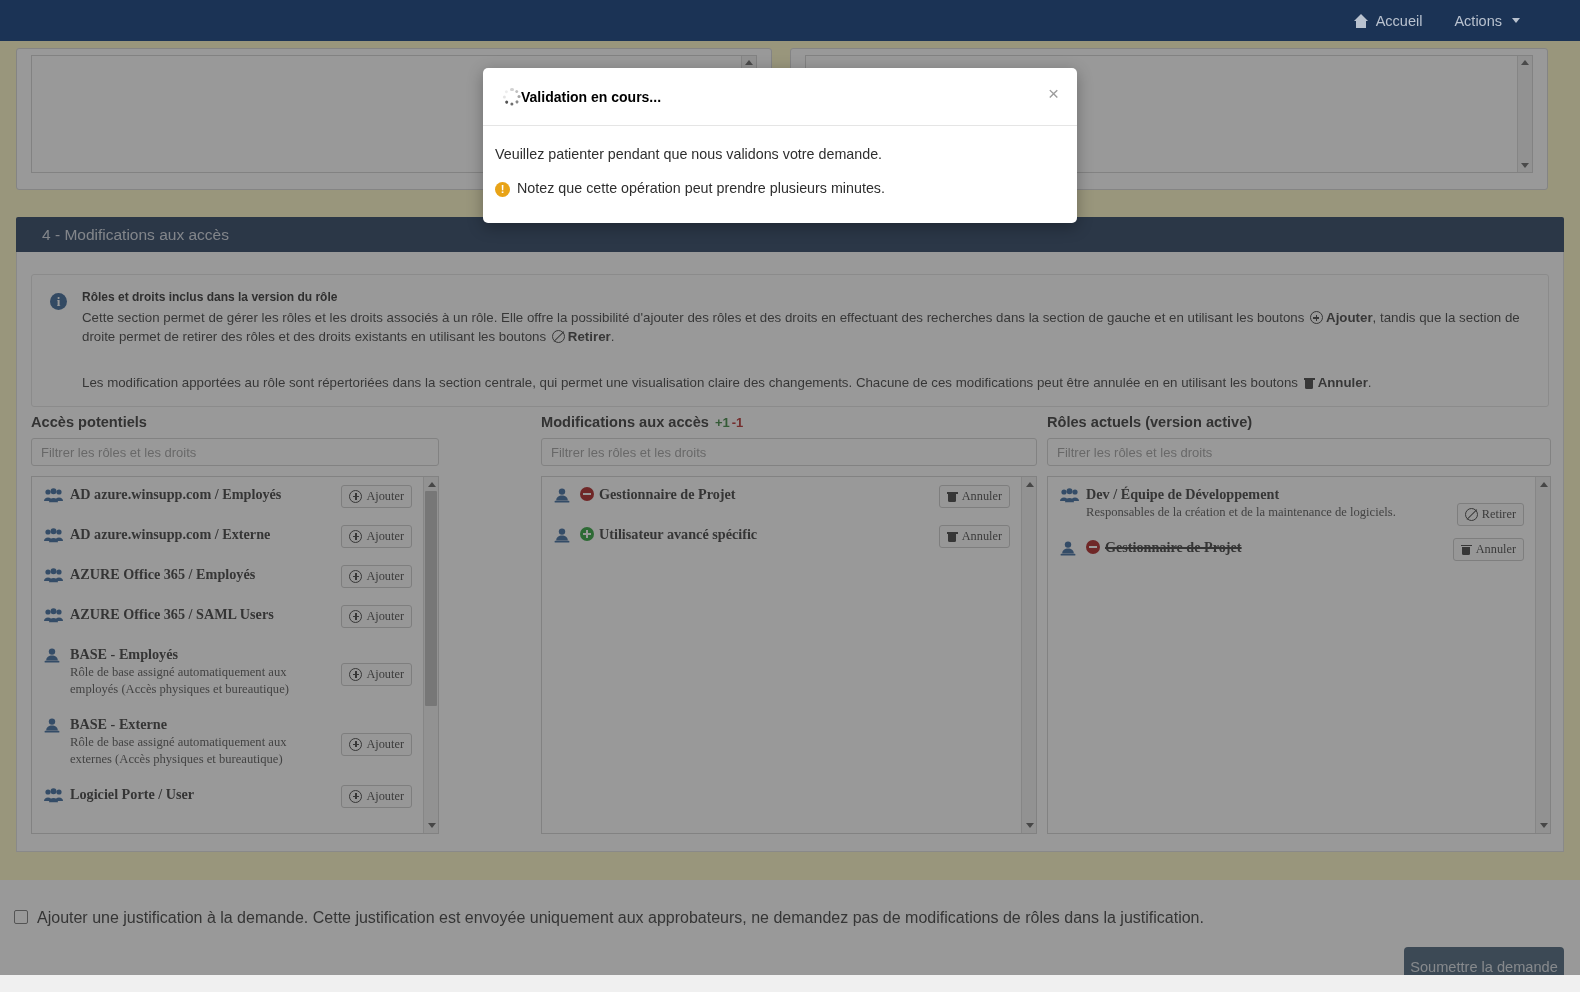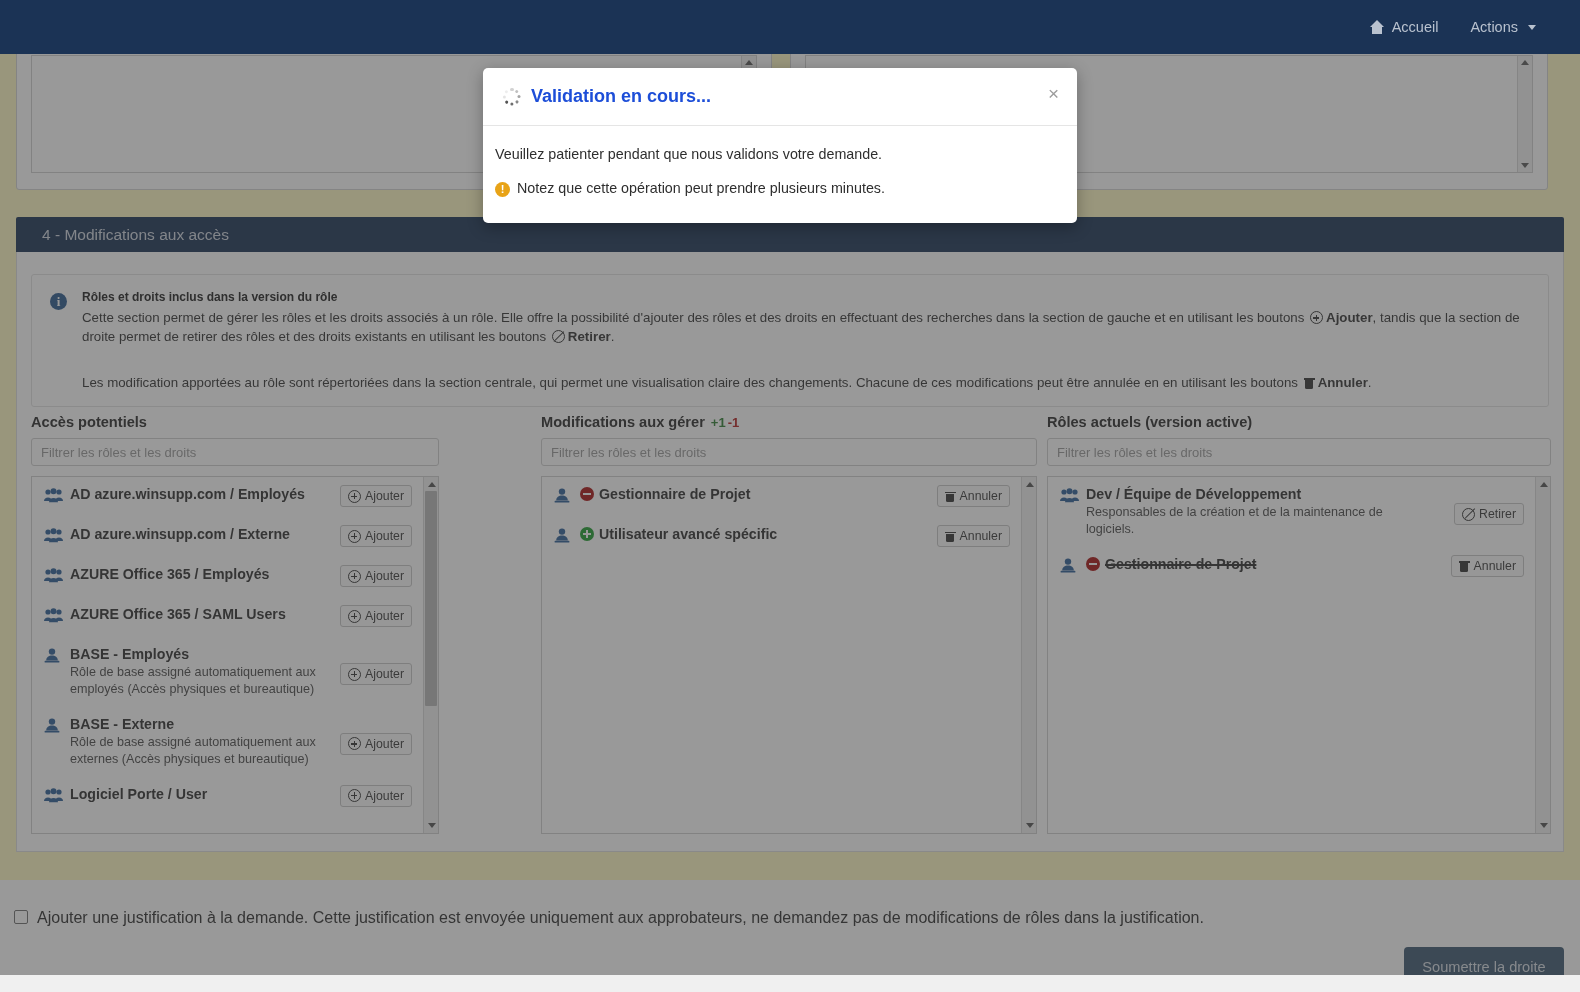--- a/index.html
+++ b/index.html
@@ -29,27 +29,27 @@
     position: absolute;
     left: 0; top: 0; width: 1580px; height: 975px;
     background: rgba(60,60,60,0.52);
     z-index: 40;
   }
 
   
   .navbar {
     position: absolute;
     left: 0; top: 0;
-    width: 1580px; height: 54px;
+    width: 1580px; height: 41px;
     background: #1b3355;
     z-index: 45;
     display: flex;
     align-items: center;
     justify-content: flex-end;
-    padding-right: 28px;
+    padding-right: 44px;
   }
   .nav-item {
     display: flex;
     align-items: center;
     gap: 7px;
     color: #b9c2cf;
     font-size: 14.5px;
     padding: 0 16px;
     height: 48px;
     line-height: 48px;
@@ -246,20 +246,21 @@
     height: 358px;
     border: 1px solid #cfcfcf;
     background: #ffffff;
     overflow: hidden;
   }
   .list-scroll {
     position: absolute;
     left: 0; top: 0; right: 0; bottom: 0;
     overflow: hidden;
     padding-right: 16px;
+    font-family: Liberation Serif, serif;
   }
 
   .row {
     position: relative;
     padding: 9px 96px 9px 12px;
     min-height: 40px;
   }
   .row .ico {
     position: absolute;
     left: 12px;
@@ -412,24 +413,23 @@
   }
   .modal-head {
     position: relative;
     height: 58px;
     border-bottom: 1px solid #e5e5e5;
     display: flex;
     align-items: center;
     padding: 0 22px 0 20px;
   }
   .modal-title {
-    font-size: 18px;
+    font-size: 14px;
     font-weight: bold;
-    color: #1d4ed8;
-    margin-left: 10px;
+    color: #000000;
   }
   .modal-close {
     position: absolute;
     right: 18px; top: 16px;
     font-size: 19px;
     color: #9d9d9d;
     cursor: pointer;
     line-height: 1;
     font-family: "Liberation Sans", sans-serif;
   }
@@ -653,21 +653,21 @@
             <div class="vscroll">
               <span class="arr up"></span>
               <span class="arr down"></span>
               <div class="thumb" style="top:14px;height:215px;"></div>
             </div>
           </div>
         </div>
 
         <div class="col c2">
           <div class="col-title">
-            <span>Modifications aux gérer</span><span class="badge-plus">+1</span><span class="badge-minus">-1</span>
+            <span>Modifications aux accès</span><span class="badge-plus">+1</span><span class="badge-minus">-1</span>
           </div>
           <input class="filter-input" type="text" placeholder="Filtrer les rôles et les droits" style="">
           <div class="list-box">
             <div class="list-scroll" id="list2">
                 <div class="row bold-title">
                   <span class="ico">
                     <svg class="svg-ico" width="16" height="15" viewBox="0 0 16 15">
                       <circle cx="8" cy="3.6" r="3.2" fill="#2d5f97"></circle>
                       <path d="M2.2 12.4c0-3 2.6-4.8 5.8-4.8s5.8 1.8 5.8 4.8z" fill="#2d5f97"></path>
                       <rect x="0.6" y="12.8" width="14.8" height="1.8" rx="0.6" fill="#2d5f97"></rect>
@@ -756,21 +756,21 @@
 
       </div>
     </div>
 
     <div class="footer">
       <div class="just-row">
         <div class="cbx"></div>
         <div class="just-label">Ajouter une justification à la demande. Cette justification est envoyée uniquement aux approbateurs, ne demandez pas de modifications de rôles dans la justification.</div>
       </div>
     </div>
-    <button class="submit-btn">Soumettre la droite</button>
+    <button class="submit-btn">Soumettre la demande</button>
 
   </div>
 
   <div id="scrim"></div>
 
   <div class="navbar">
     <div class="nav-item">
       <span class="home-ico"></span>
       <span>Accueil</span>
     </div>

